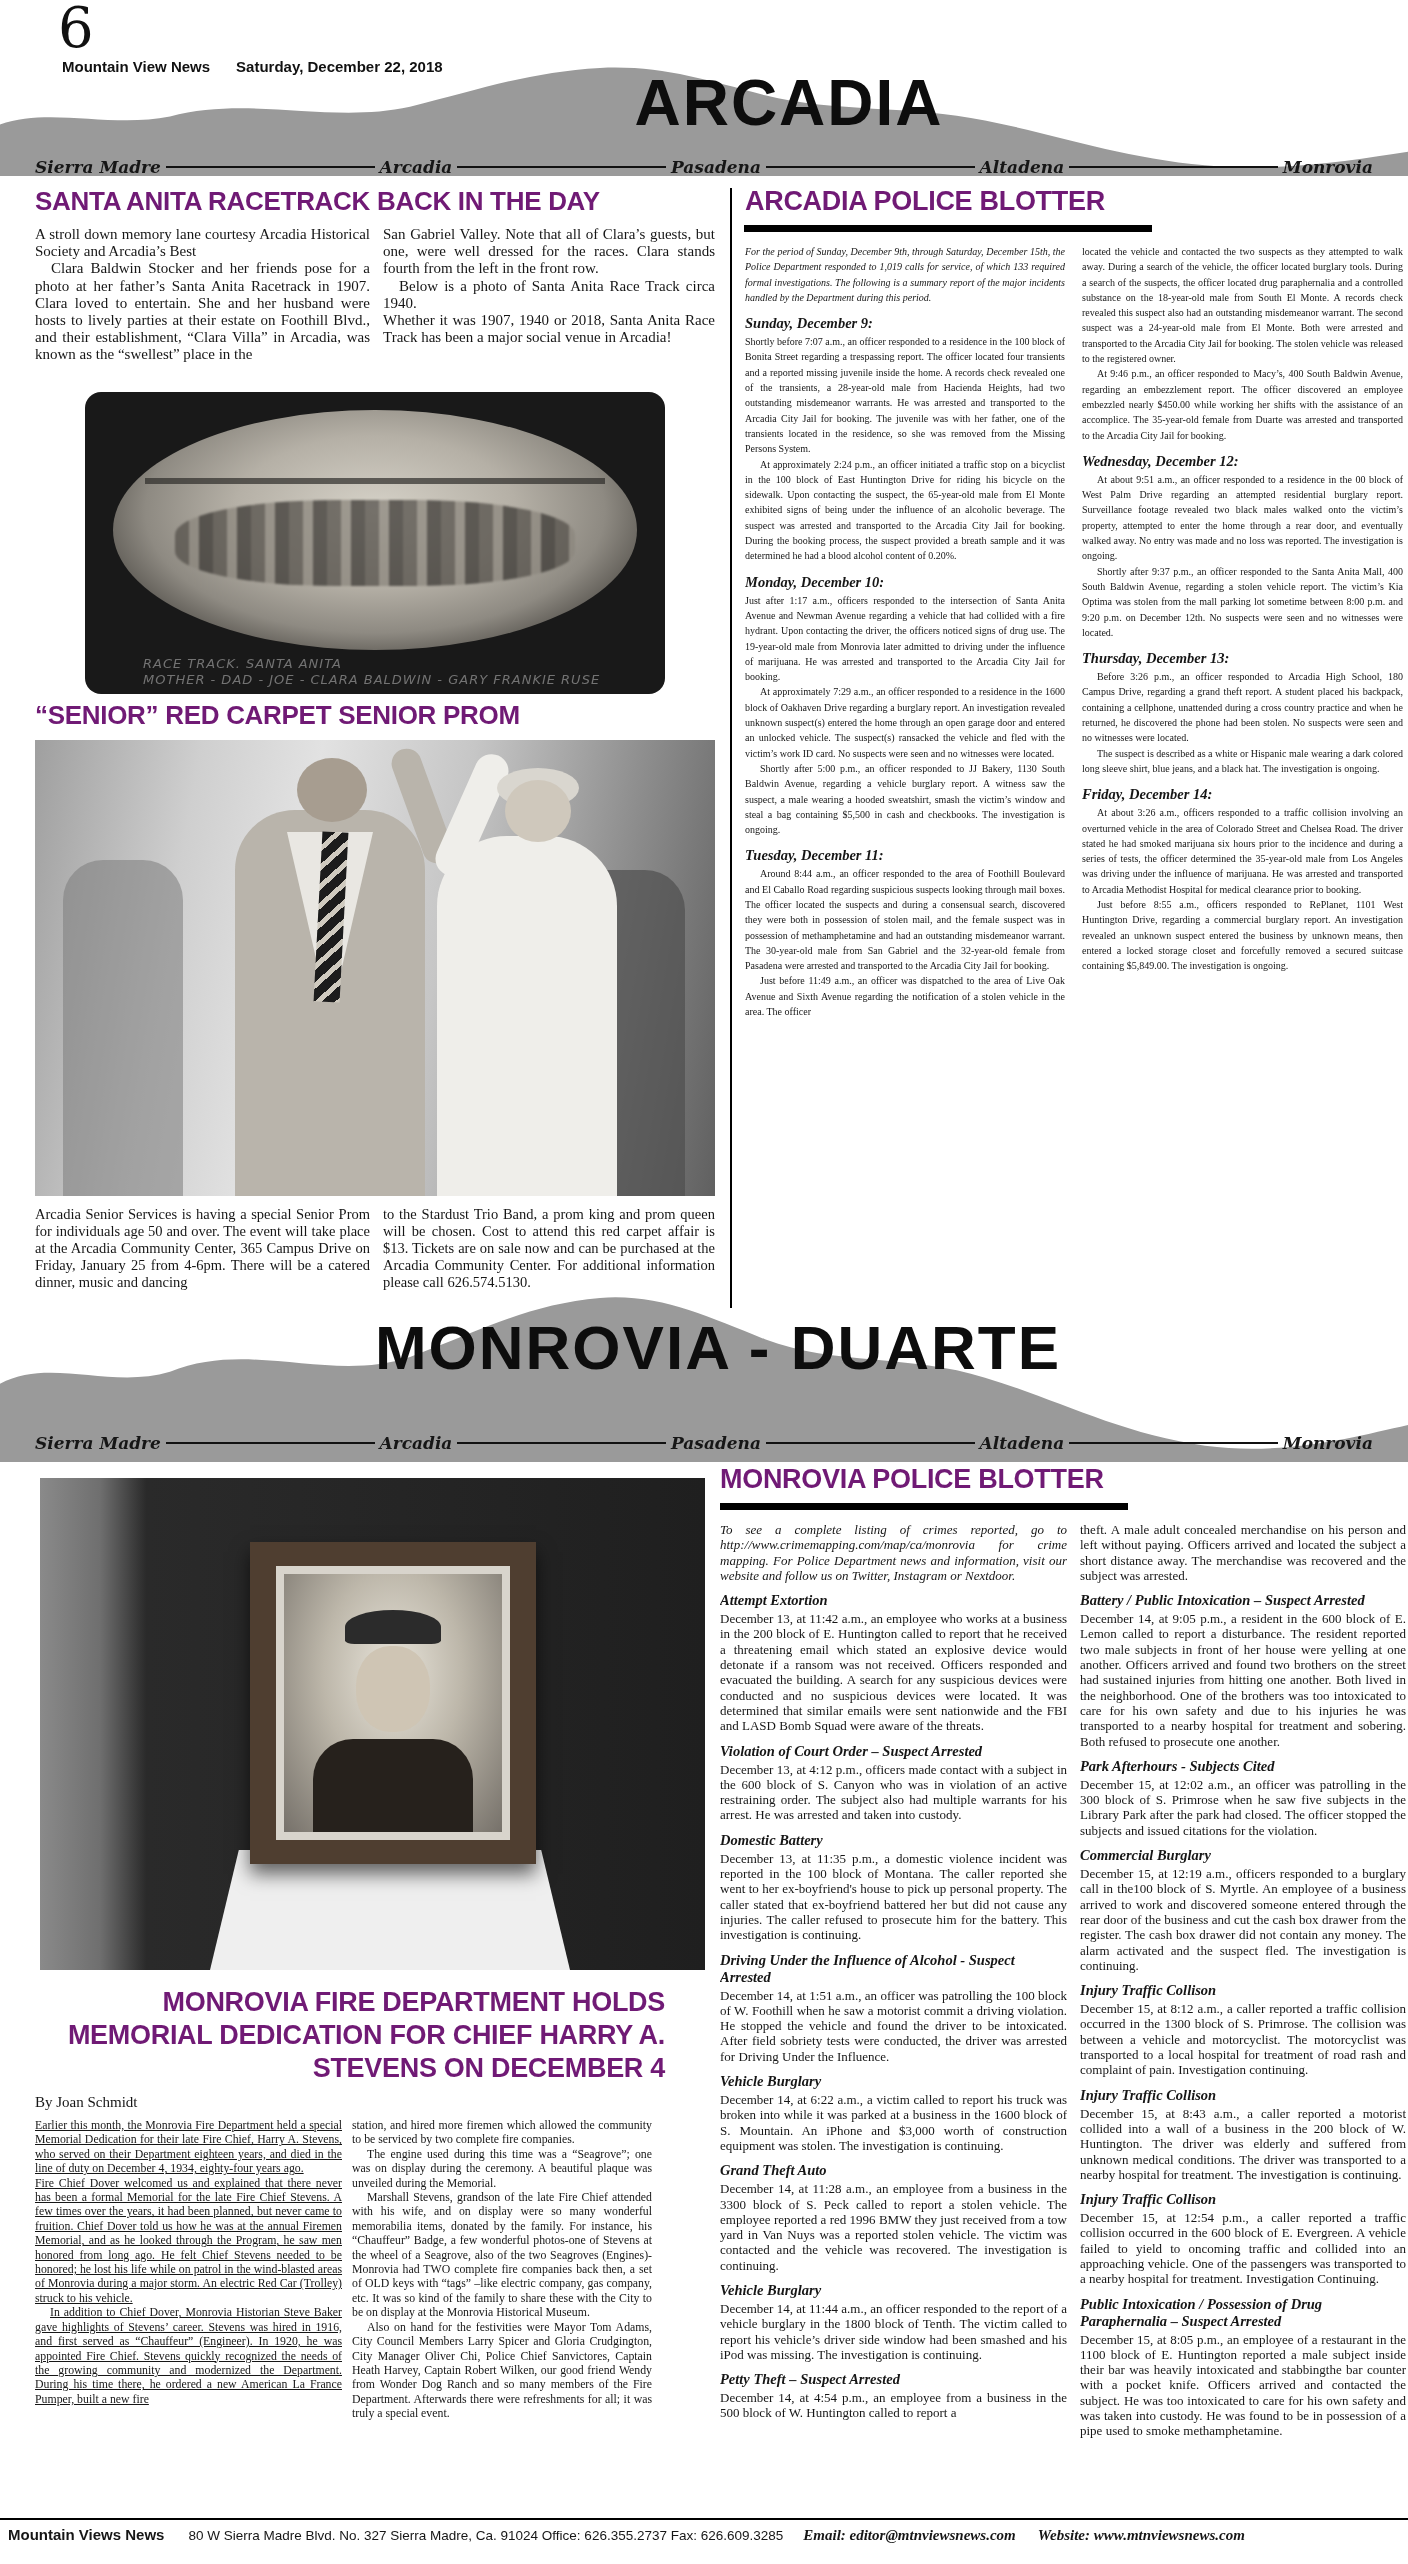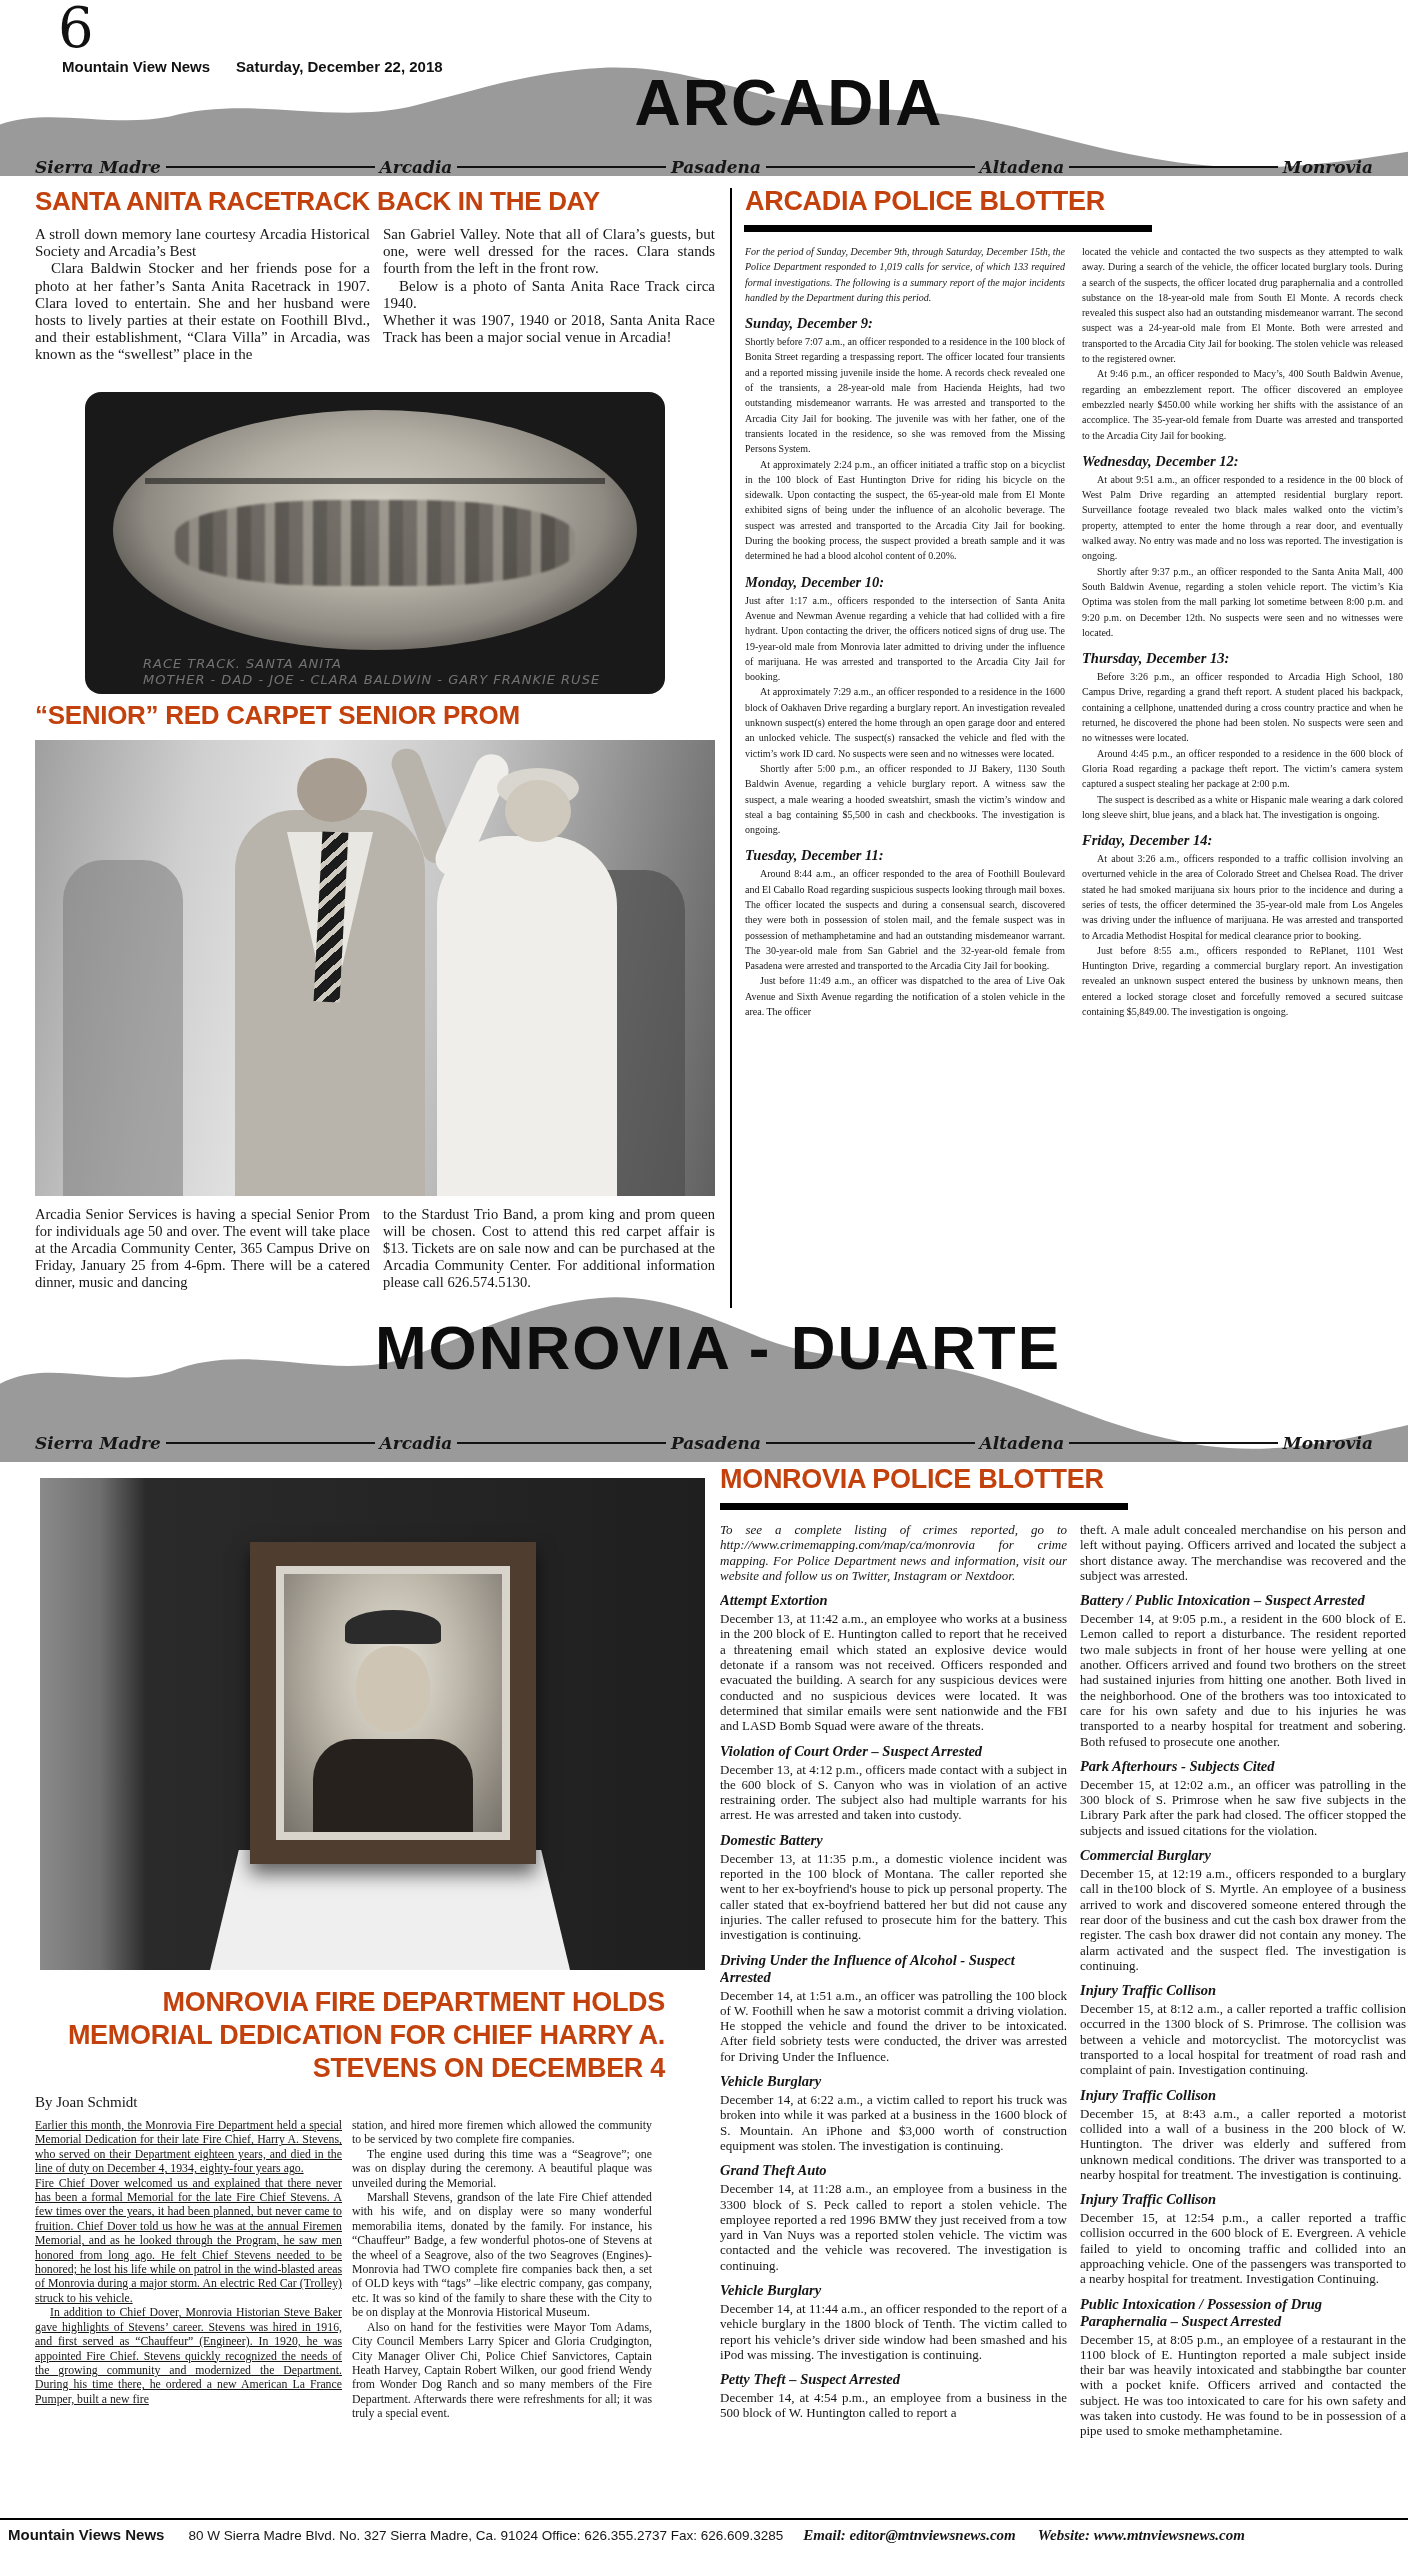--- a/index.html
+++ b/index.html
@@ -18,21 +18,21 @@
   #banner1{top:64px;height:112px;}
   #banner1 .banner-title{top:2px;font-size:64px;}
   #banner2{top:1292px;height:170px;}
   #banner2 .banner-title{top:20px;font-size:62px;left:0;padding-left:28px;}
   .cities{position:absolute;left:35px;right:35px;display:flex;align-items:center;height:22px;}
   #banner1 .cities{top:92px;}
   #banner2 .cities{top:140px;}
   .city{font:700 italic 17px "DejaVu Serif",serif;color:#161616;white-space:nowrap;}
   .seg{flex:1;border-top:2px solid #111;margin:0 5px;height:0;align-self:center;}
   
-  .headline{font-family:"Liberation Sans",sans-serif;font-weight:700;color:#c2410c;
+  .headline{font-family:"Liberation Sans",sans-serif;font-weight:700;color:#701a75;
     font-size:26px;line-height:30px;letter-spacing:-0.3px;}
   .rule{background:#000;}
   
   .bp{margin:0;font-size:10px;line-height:15.3px;text-align:justify;}
   .ind{text-indent:15px;}
   .it{font-style:italic;}
   .bh{font:700 italic 14.5px/17px "Liberation Serif",serif;margin:10px 0 2px 0;}
   .sa .bp{font-size:15px;line-height:17.2px;}
   .sa .ind{text-indent:16px;}
   .prom .bp{font-size:14.5px;line-height:17px;}
@@ -175,21 +175,20 @@
       <p class="bp ind">Just before 11:49 a.m., an officer was dispatched to the area of Live Oak Avenue and Sixth Avenue regarding the notification of a stolen vehicle in the area.  The officer</p>
     </div>
   <div class="abs" style="left:1082px;top:244px;width:321px;height:1066px;overflow:hidden;">
       <p class="bp">located the vehicle and contacted the two suspects as they attempted to walk away. During a search of the vehicle, the officer located burglary tools. During a search of the suspects, the officer located drug paraphernalia and a controlled substance on the 18-year-old male from South El Monte. A records check revealed this suspect also had an outstanding misdemeanor warrant. The second suspect was a 24-year-old male from El Monte. Both were arrested and transported to the Arcadia City Jail for booking. The stolen vehicle was released to the registered owner.</p>
       <p class="bp ind">At 9:46 p.m., an officer responded to Macy’s, 400 South Baldwin Avenue, regarding an embezzlement report. The officer discovered an employee embezzled nearly $450.00 while working her shifts with the assistance of an accomplice. The 35-year-old female from Duarte was arrested and transported to the Arcadia City Jail for booking.</p>
       <div class="bh">Wednesday, December 12:</div>
       <p class="bp ind">At about 9:51 a.m., an officer responded to a residence in the 00 block of West Palm Drive regarding an attempted residential burglary report. Surveillance footage revealed two black males walked onto the victim’s property, attempted to enter the home through a rear door, and eventually walked away. No entry was made and no loss was reported. The investigation is ongoing.</p>
       <p class="bp ind">Shortly after 9:37 p.m., an officer responded to the Santa Anita Mall, 400 South Baldwin Avenue, regarding a stolen vehicle report. The victim’s Kia Optima was stolen from the mall parking lot sometime between 8:00 p.m. and 9:20 p.m. on December 12th. No suspects were seen and no witnesses were located.</p>
       <div class="bh">Thursday, December 13:</div>
       <p class="bp ind">Before 3:26 p.m., an officer responded to Arcadia High School, 180 Campus Drive, regarding a grand theft report. A student placed his backpack, containing a cellphone, unattended during a cross country practice and when he returned, he discovered the phone had been stolen. No suspects were seen and no witnesses were located.</p>
-      <p class="bp ind">Around 4:45 p.m., an officer responded to a residence in the 600 block of Gloria Road regarding a package theft report. The victim’s camera system captured a suspect stealing her package at 2:00 p.m.</p>
       <p class="bp ind">The suspect is described as a white or Hispanic male wearing a dark colored long sleeve shirt, blue jeans, and a black hat. The investigation is ongoing.</p>
       <div class="bh">Friday, December 14:</div>
       <p class="bp ind">At about 3:26 a.m., officers responded to a traffic collision involving an overturned vehicle in the area of Colorado Street and Chelsea Road. The driver stated he had smoked marijuana six hours prior to the incidence and during a series of tests, the officer determined the 35-year-old male from Los Angeles was driving under the influence of marijuana. He was arrested and transported to Arcadia Methodist Hospital for medical clearance prior to booking.</p>
       <p class="bp ind">Just before 8:55 a.m., officers responded to RePlanet, 1101 West Huntington Drive, regarding a commercial burglary report. An investigation revealed an unknown suspect entered the business by unknown means, then entered a locked storage closet and forcefully removed a secured suitcase containing $5,849.00. The investigation is ongoing.</p>
     </div>
 
   <div class="abs banner" id="banner2">
     <svg viewBox="0 0 1408 115" preserveAspectRatio="none">
       <path fill="#9a9a9a" d="M0,62 C50,44 110,66 170,54 C250,32 330,62 410,44 C480,26 530,8 600,4 C660,1 705,16 765,32 C835,50 910,42 985,58 C1055,72 1120,96 1205,104 C1285,111 1355,98 1408,90 L1408,115 L0,115 Z"></path>
     </svg>

